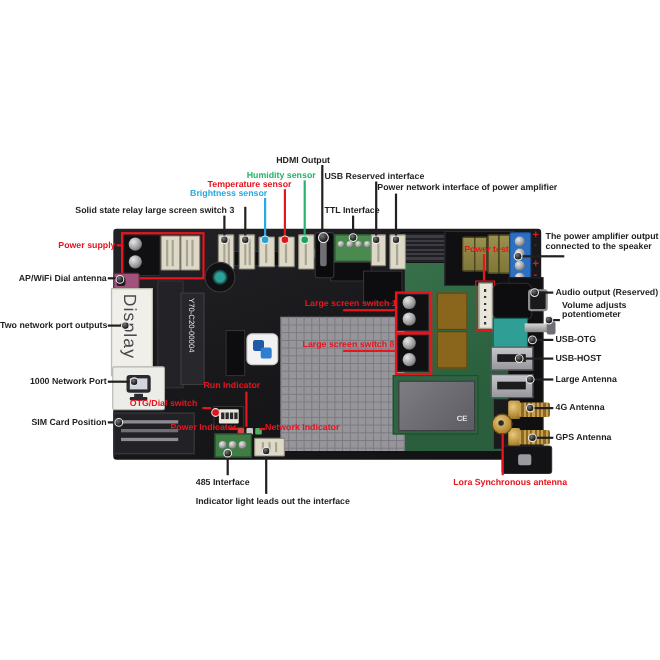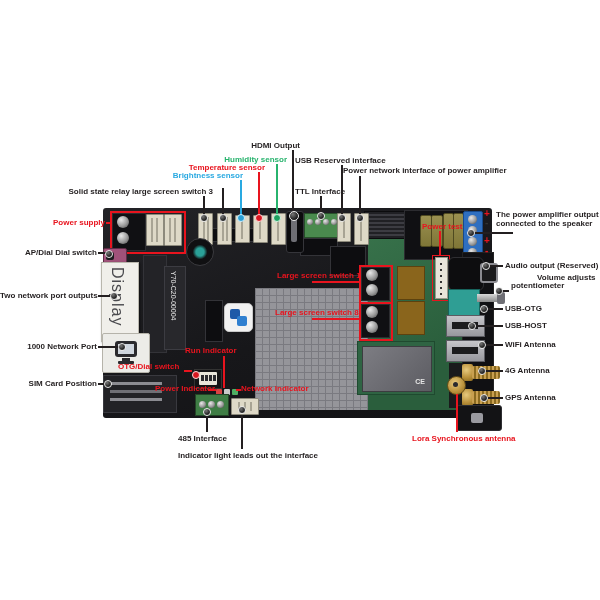--- a/index.html
+++ b/index.html
@@ -259,21 +259,21 @@
   <div class="lbl blue rt" style="left:153px;top:171px;width:90px;">Brightness sensor</div>
   <div class="lbl red rt" style="left:165px;top:163px;width:100px;">Temperature sensor</div>
   <div class="lbl green rt" style="left:187px;top:155px;width:100px;">Humidity sensor</div>
   <div class="lbl rt" style="left:210px;top:141px;width:90px;">HDMI Output</div>
   <div class="lbl" style="left:295px;top:156px;">USB Reserved interface</div>
   <div class="lbl" style="left:295px;top:187px;">TTL Interface</div>
   <div class="lbl" style="left:343px;top:166px;">Power network interface of power amplifier</div>
 
   <div class="lbl red rt" style="left:20px;top:218px;width:85px;">Power supply</div>
   <div class="hl red" style="left:106px;top:222px;width:6px;"></div>
-  <div class="lbl rt" style="left:5px;top:248px;width:92px;">AP/Dial Dial switch</div>
+  <div class="lbl rt" style="left:5px;top:248px;width:92px;">AP/WiFi Dial antenna</div>
   <div class="hl" style="left:98px;top:252px;width:9px;"></div>
   <div class="dot" style="left:105px;top:250px;"></div>
   <div class="lbl rt" style="left:0px;top:291px;width:97px;">Two network port outputs</div>
   <div class="hl" style="left:98px;top:295px;width:14px;"></div>
   <div class="dot" style="left:110px;top:292px;"></div>
   <div class="lbl rt" style="left:15px;top:342px;width:82px;">1000 Network Port</div>
   <div class="hl" style="left:98px;top:346px;width:22px;"></div>
   <div class="dot" style="left:118px;top:343px;"></div>
   <div class="lbl rt" style="left:15px;top:379px;width:82px;">SIM Card Position</div>
   <div class="hl" style="left:98px;top:383px;width:8px;"></div>
@@ -285,34 +285,34 @@
   <div class="lbl" style="left:496px;top:219px;">connected to the speaker</div>
   <div class="hl" style="left:470px;top:232px;width:43px;"></div>
   <div class="dot" style="left:467px;top:229px;"></div>
   <div class="sign" style="left:484px;top:237px;color:#e8141e;">+</div>
   <div class="sign" style="left:485px;top:247px;color:#e8141e;">-</div>
 
   <div class="lbl" style="left:505px;top:261px;">Audio output  (Reserved)</div>
   <div class="hl" style="left:486px;top:265px;width:17px;"></div>
   <div class="dot" style="left:482px;top:262px;"></div>
 
-  <div class="lbl" style="left:537px;top:273px;">Volume adjusts</div>
+  <div class="lbl" style="left:511px;top:273px;">Volume adjusts</div>
   <div class="lbl" style="left:511px;top:281px;">potentiometer</div>
   <div class="hl" style="left:499px;top:290px;width:10px;"></div>
   <div class="dot" style="left:495px;top:287px;"></div>
 
   <div class="lbl" style="left:505px;top:304px;">USB-OTG</div>
   <div class="hl" style="left:485px;top:308px;width:18px;"></div>
   <div class="dot" style="left:480px;top:305px;"></div>
 
   <div class="lbl" style="left:505px;top:321px;">USB-HOST</div>
   <div class="hl" style="left:473px;top:325px;width:30px;"></div>
   <div class="dot" style="left:468px;top:322px;"></div>
 
-  <div class="lbl" style="left:505px;top:340px;">WiFi Antenna</div>
+  <div class="lbl" style="left:505px;top:340px;">Large Antenna</div>
   <div class="hl" style="left:483px;top:344px;width:20px;"></div>
   <div class="dot" style="left:478px;top:341px;"></div>
 
   <div class="lbl" style="left:505px;top:366px;">4G Antenna</div>
   <div class="hl" style="left:483px;top:370px;width:20px;"></div>
   <div class="dot" style="left:478px;top:367px;"></div>
 
   <div class="lbl" style="left:505px;top:393px;">GPS Antenna</div>
   <div class="hl" style="left:485px;top:397px;width:18px;"></div>
   <div class="dot" style="left:480px;top:394px;"></div>

